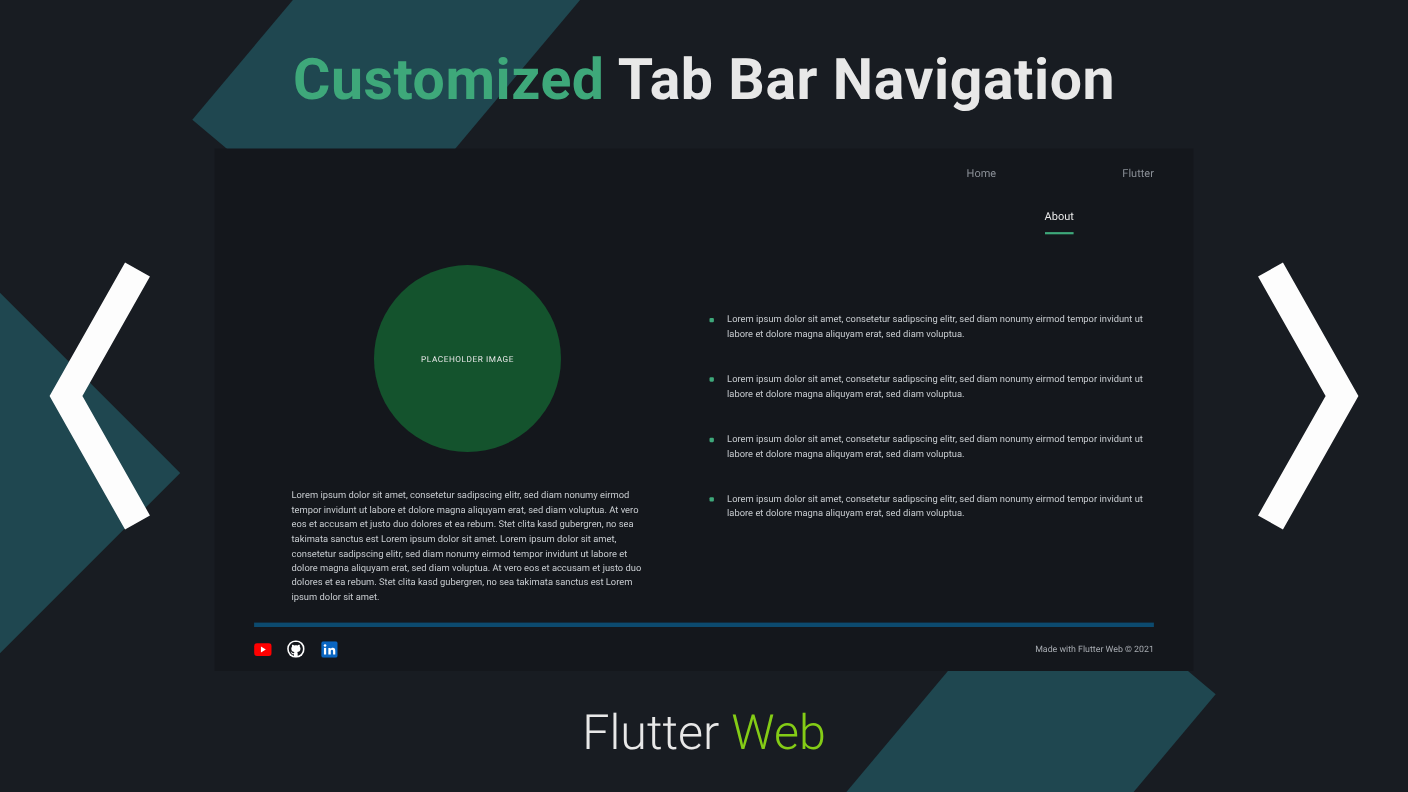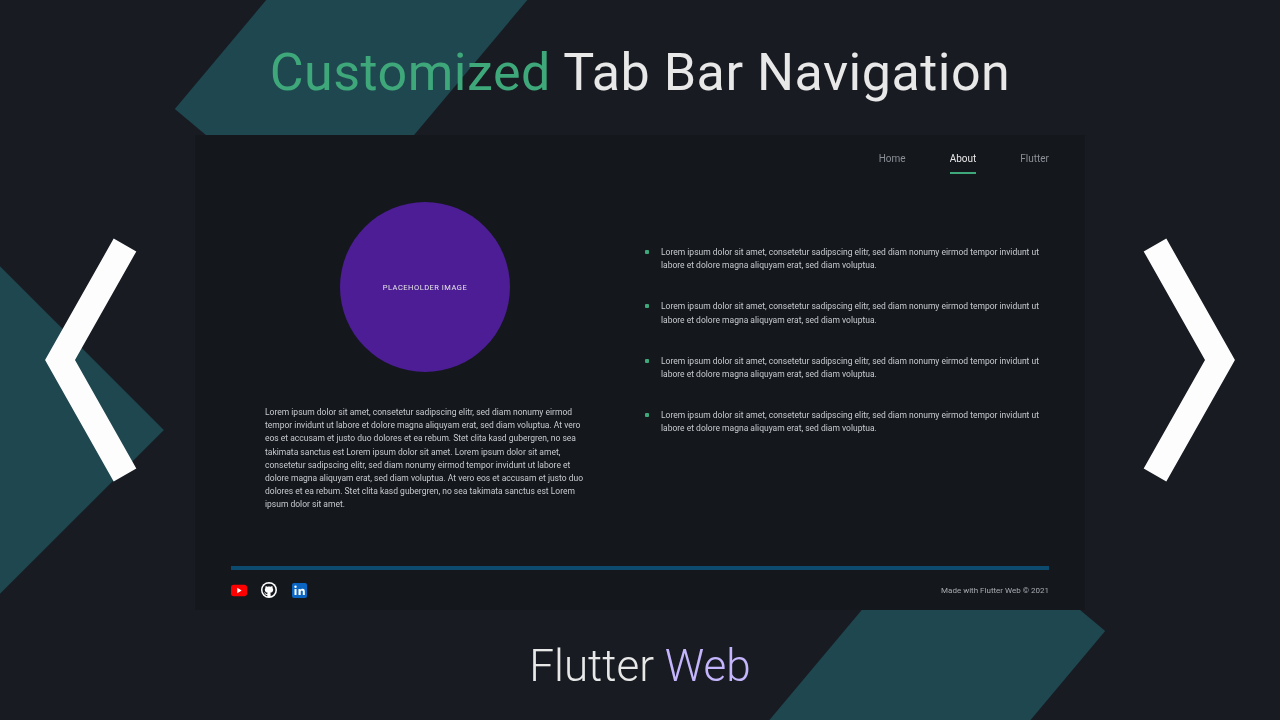--- a/index.html
+++ b/index.html
@@ -37,38 +37,38 @@
     right: 280px;
     transform: rotate(40deg);
   }
   .title-top {
     position: absolute;
     top: 42px;
     left: 0;
     right: 0;
     text-align: center;
     font-size: 52px;
-    font-weight: 400;
+    font-weight: 700;
     color: #e8e8e8;
     z-index: 5;
     letter-spacing: 0.5px;
   }
   .title-top .accent { color: #3ea87a; }
   .title-bottom {
     position: absolute;
     bottom: 28px;
     left: 0;
     right: 0;
     text-align: center;
     font-size: 44px;
     font-weight: 300;
     color: #e8e8e8;
     z-index: 5;
   }
-  .title-bottom .accent { color: #c4b5fd; }
+  .title-bottom .accent { color: #84cc16; }
   .chevron {
     position: absolute;
     top: 50%;
     transform: translateY(-50%);
     z-index: 10;
   }
   .chevron svg { display: block; }
   .chevron-left { left: 40px; }
   .chevron-right { right: 40px; }
   .app {
@@ -90,38 +90,39 @@
     font-size: 10px;
   }
   .tab {
     color: #8a8f96;
     padding-bottom: 8px;
     cursor: pointer;
   }
   .tab.active {
     color: #e8e8e8;
     border-bottom: 2px solid #3ea87a;
+    margin-top: 39px;
   }
   .content {
     flex: 1;
     display: flex;
     padding: 20px 36px 10px 70px;
     gap: 60px;
   }
   .col-left {
     width: 320px;
     display: flex;
     flex-direction: column;
     align-items: center;
   }
   .circle {
     width: 170px;
     height: 170px;
     border-radius: 50%;
-    background: #4c1d95;
+    background: #14532d;
     display: flex;
     align-items: center;
     justify-content: center;
     color: #e8e8e8;
     font-size: 7.5px;
     letter-spacing: 0.5px;
     margin-bottom: 34px;
     margin-top: 8px;
   }
   .para {

